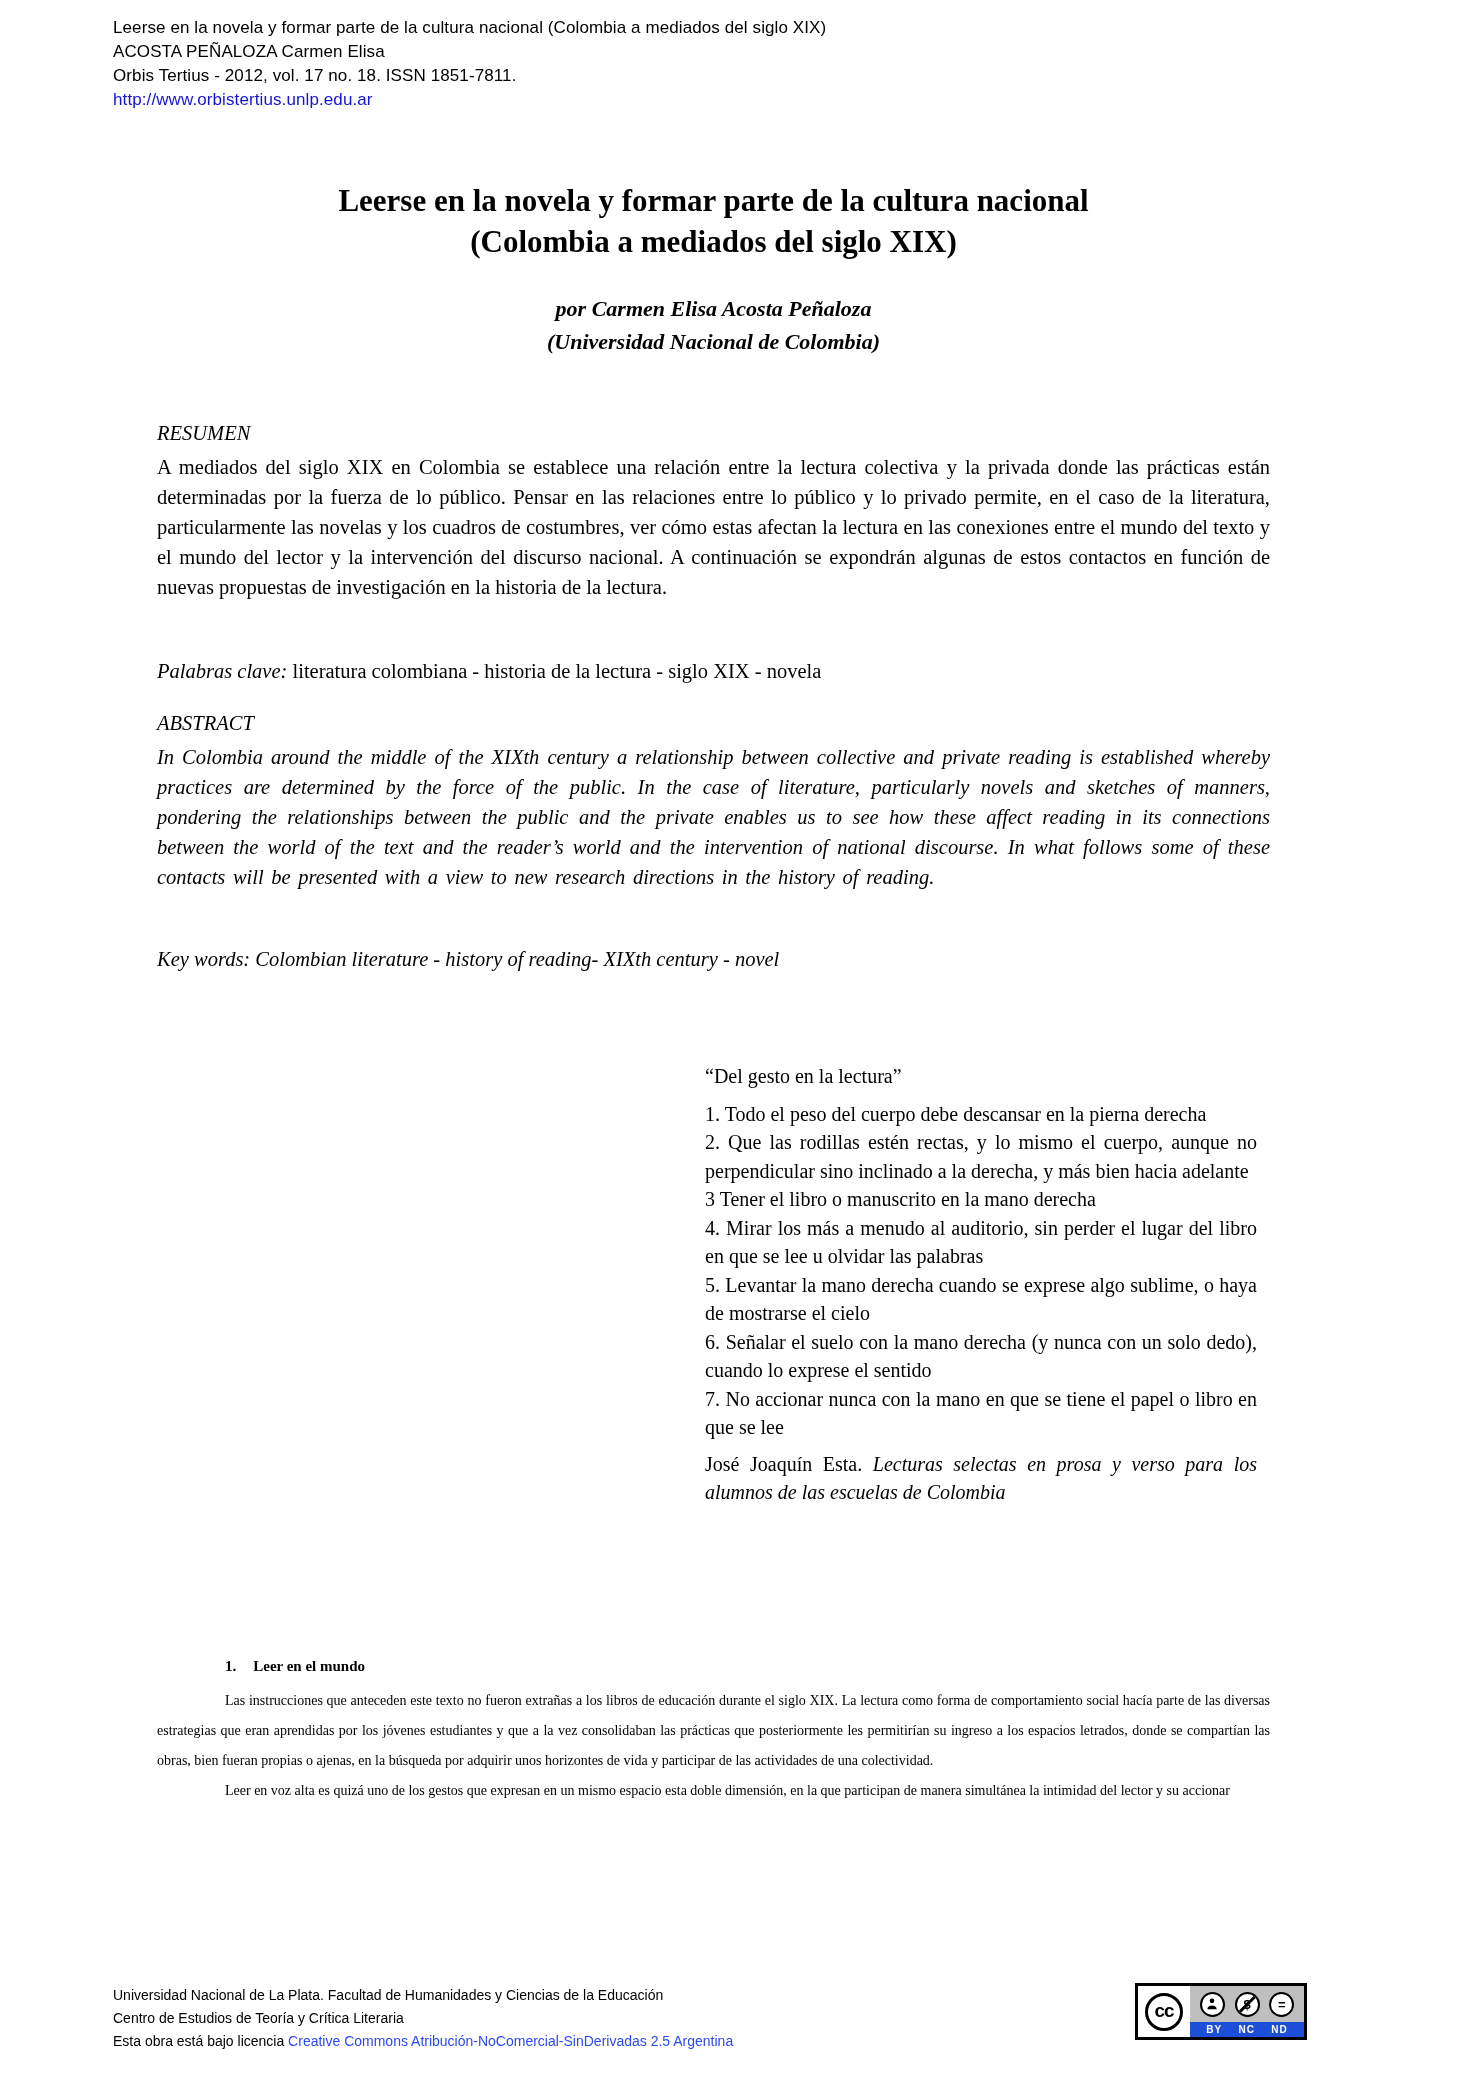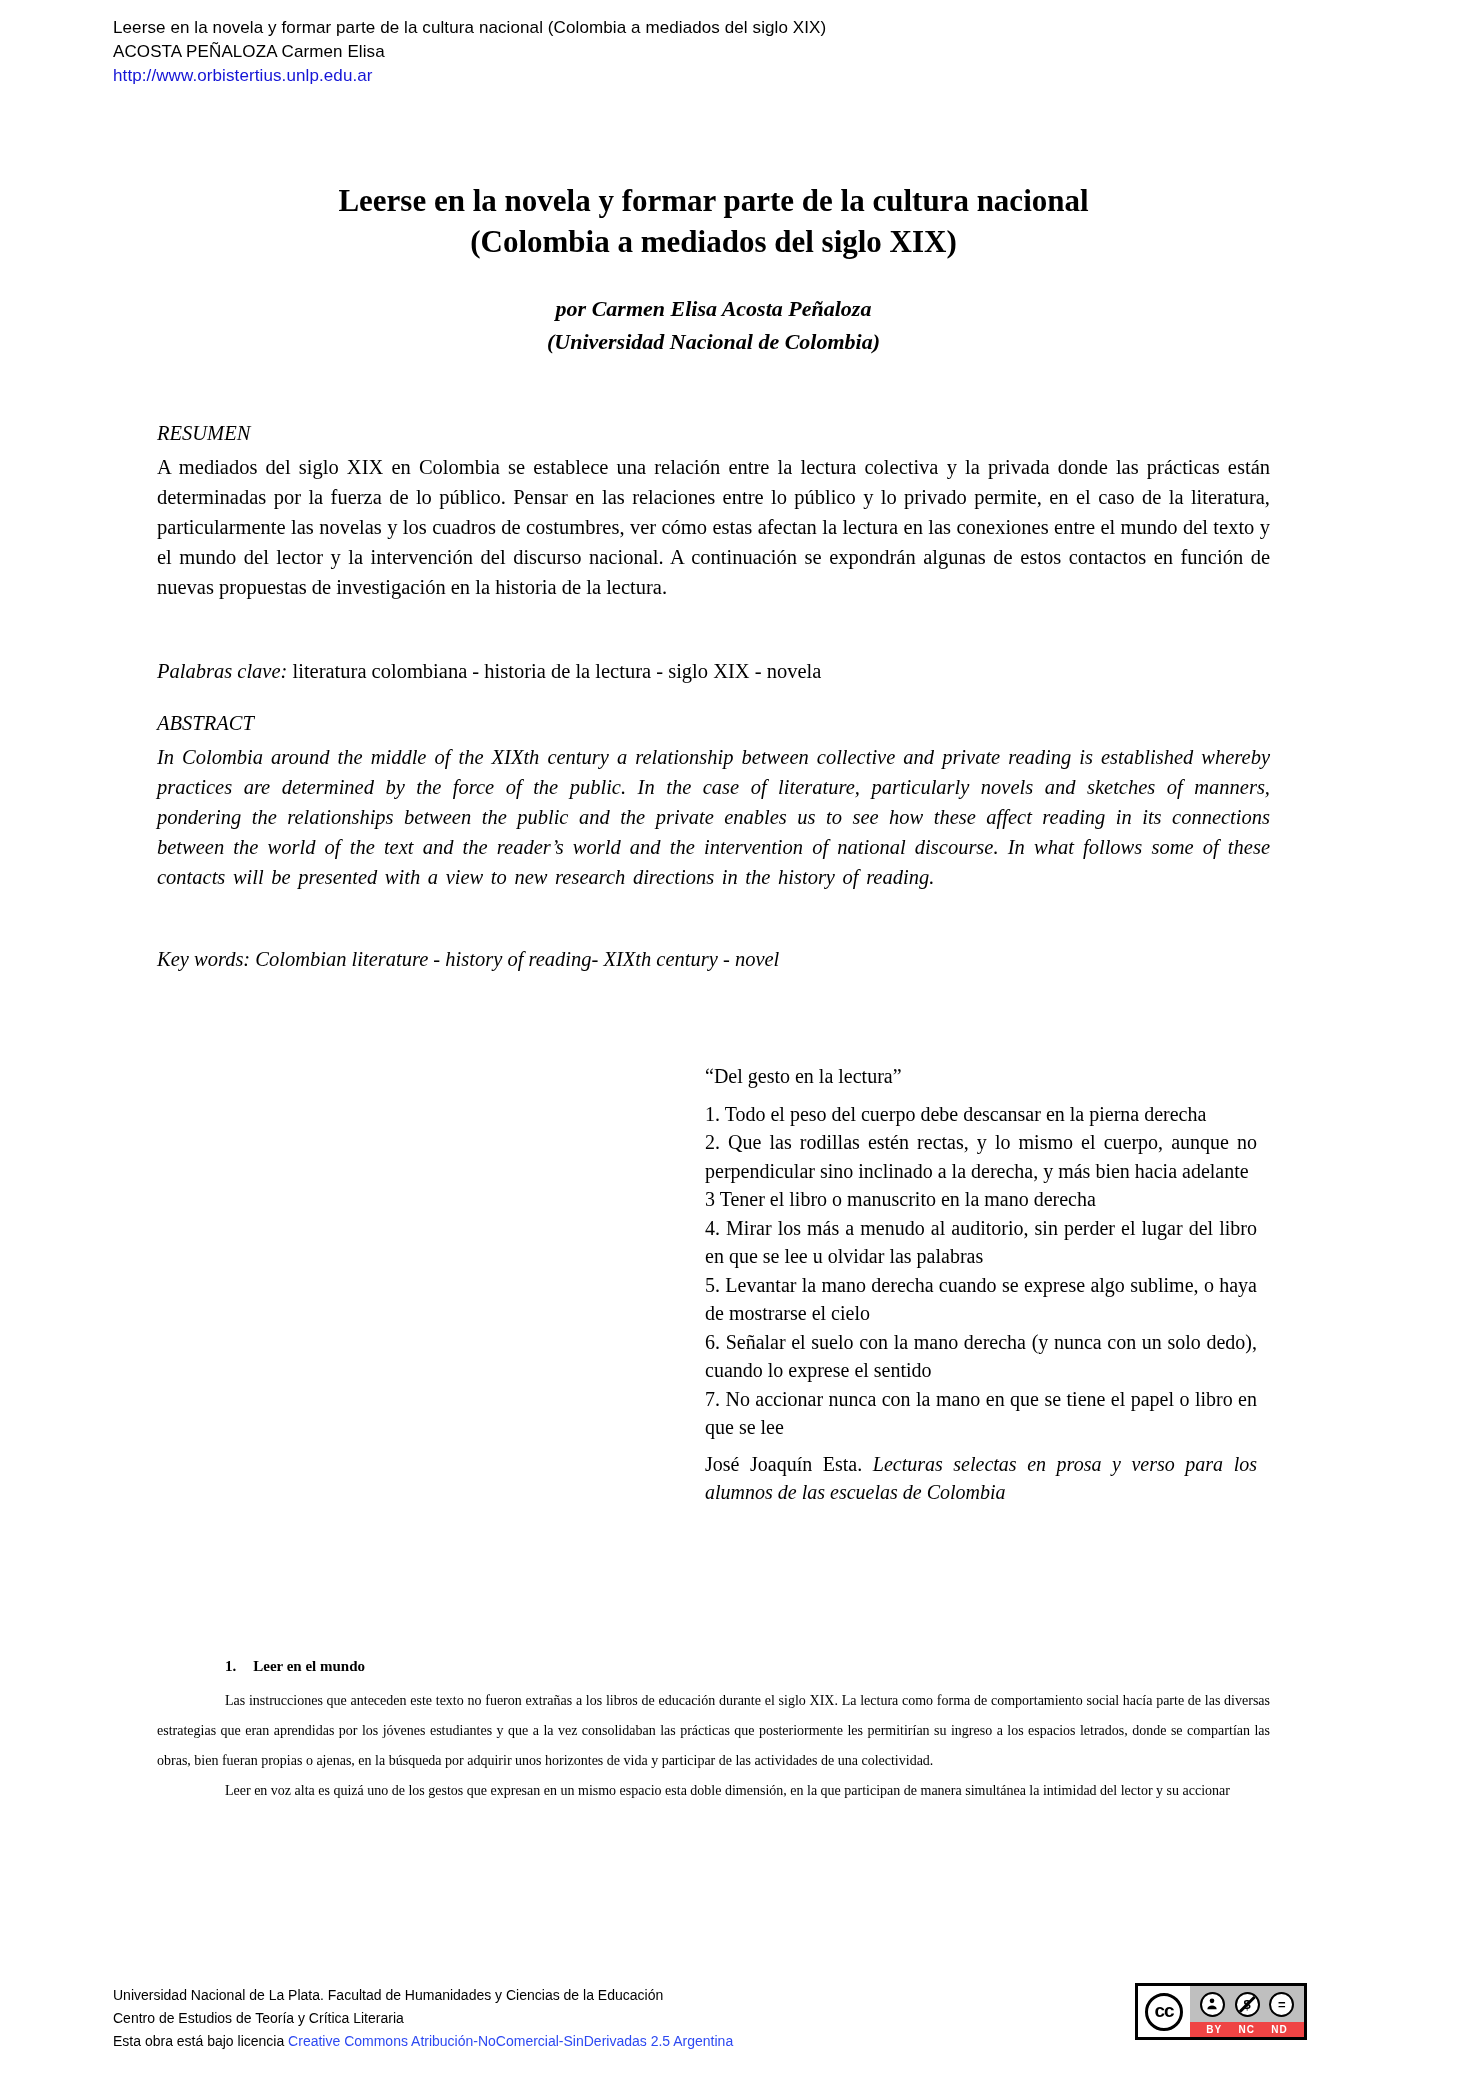--- a/index.html
+++ b/index.html
@@ -85,34 +85,35 @@
     box-sizing:border-box; position:relative; display:flex; align-items:center; justify-content:center;
     font-family:"Liberation Sans","DejaVu Sans",sans-serif; font-weight:bold; font-size:13px;
     overflow:hidden;
   }
   .icon-circle svg { display:block; }
   .nc-strike {
     position:absolute; left:-3px; top:9px; width:26px; height:2.5px;
     background:#000; transform:rotate(-45deg);
   }
   .badge-labels {
-    height:15px; background:#ef4444; color:#fff;
+    height:15px; background:#1d4ed8; color:#fff;
     font-family:"Liberation Sans","DejaVu Sans",sans-serif;
     font-size:10px; font-weight:bold;
     display:flex; justify-content:space-evenly; align-items:center; letter-spacing:1px;
   }
 </style>
 </head>
 <body>
 
 <div class="page">
 
   <div class="runhead">
     <div>Leerse en la novela y formar parte de la cultura nacional (Colombia a mediados del siglo XIX)</div>
     <div>ACOSTA PEÑALOZA Carmen Elisa</div>
+    <div>Orbis Tertius - 2012, vol. 17 no. 18. ISSN 1851-7811.</div>
     <div class="url">http://www.orbistertius.unlp.edu.ar</div>
   </div>
 
   <div class="main">
 
     <div class="doc-title">
       <div>Leerse en la novela y formar parte de la cultura nacional</div>
       <div>(Colombia a mediados del siglo XIX)</div>
     </div>
 

